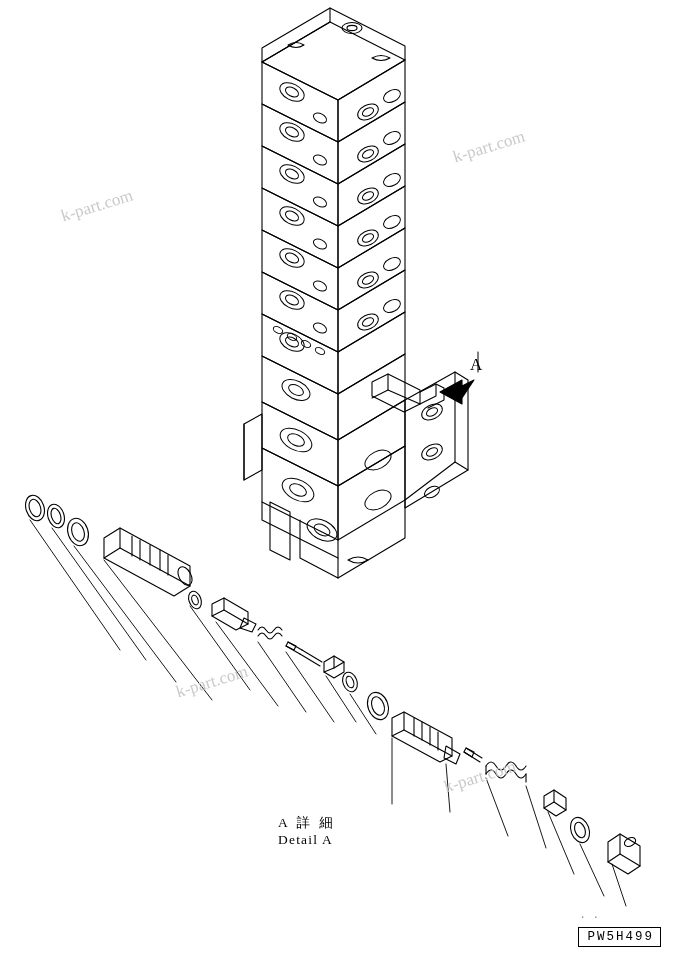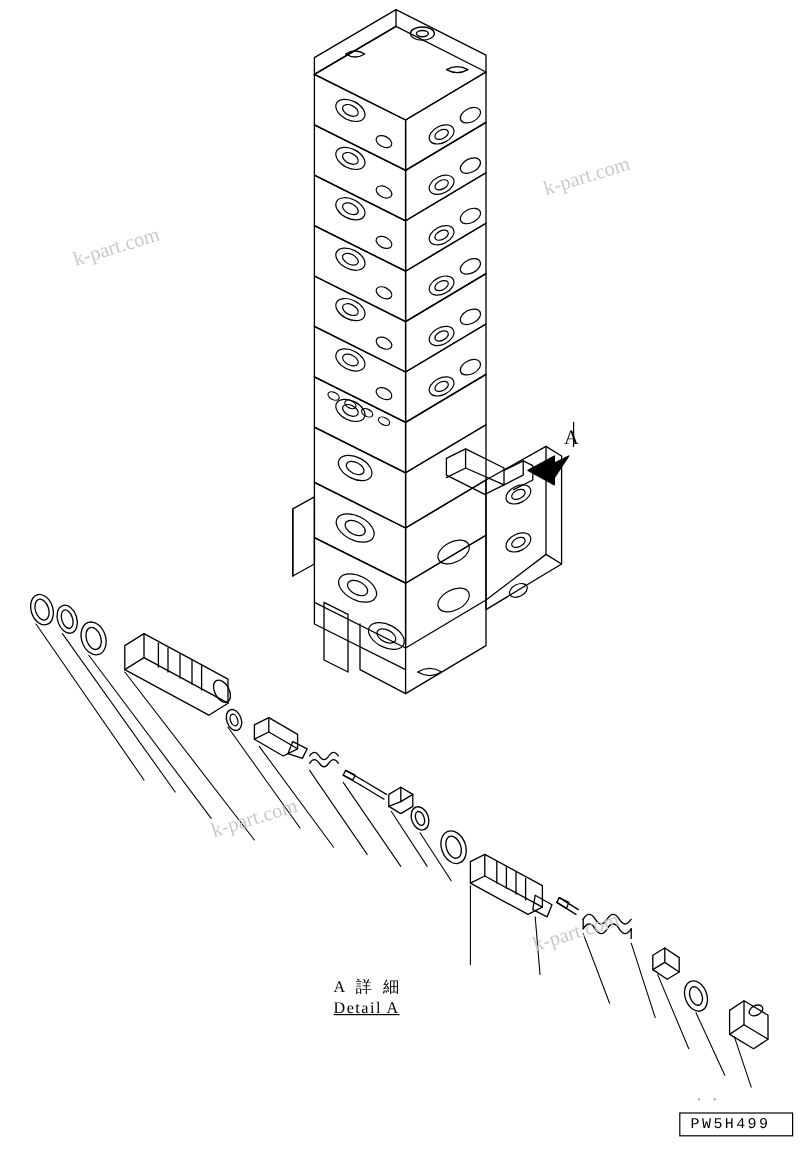--- a/index.html
+++ b/index.html
@@ -57,32 +57,31 @@
     letter-spacing: 1px;
   }
   .caption .jp {
     display: block;
     letter-spacing: 3px;
     text-align: center;
   }
   .caption .en {
     display: block;
     letter-spacing: 1.2px;
-    text-decoration: underline;
   }
   .partno {
     position: absolute;
     right: 14px;
     bottom: 12px;
     font-family: "Liberation Mono", monospace;
     font-size: 12.5px;
     letter-spacing: 2px;
     color: #000000;
     border: 1px solid #000000;
-    padding: 2px 18px 2px 8px;
+    padding: 2px 6px 2px 8px;
   }
   .corner-mark {
     position: absolute;
     right: 76px;
     bottom: 36px;
     font-family: "Liberation Mono", monospace;
     font-size: 11px;
     color: #8a8a8a;
   }
 </style>

